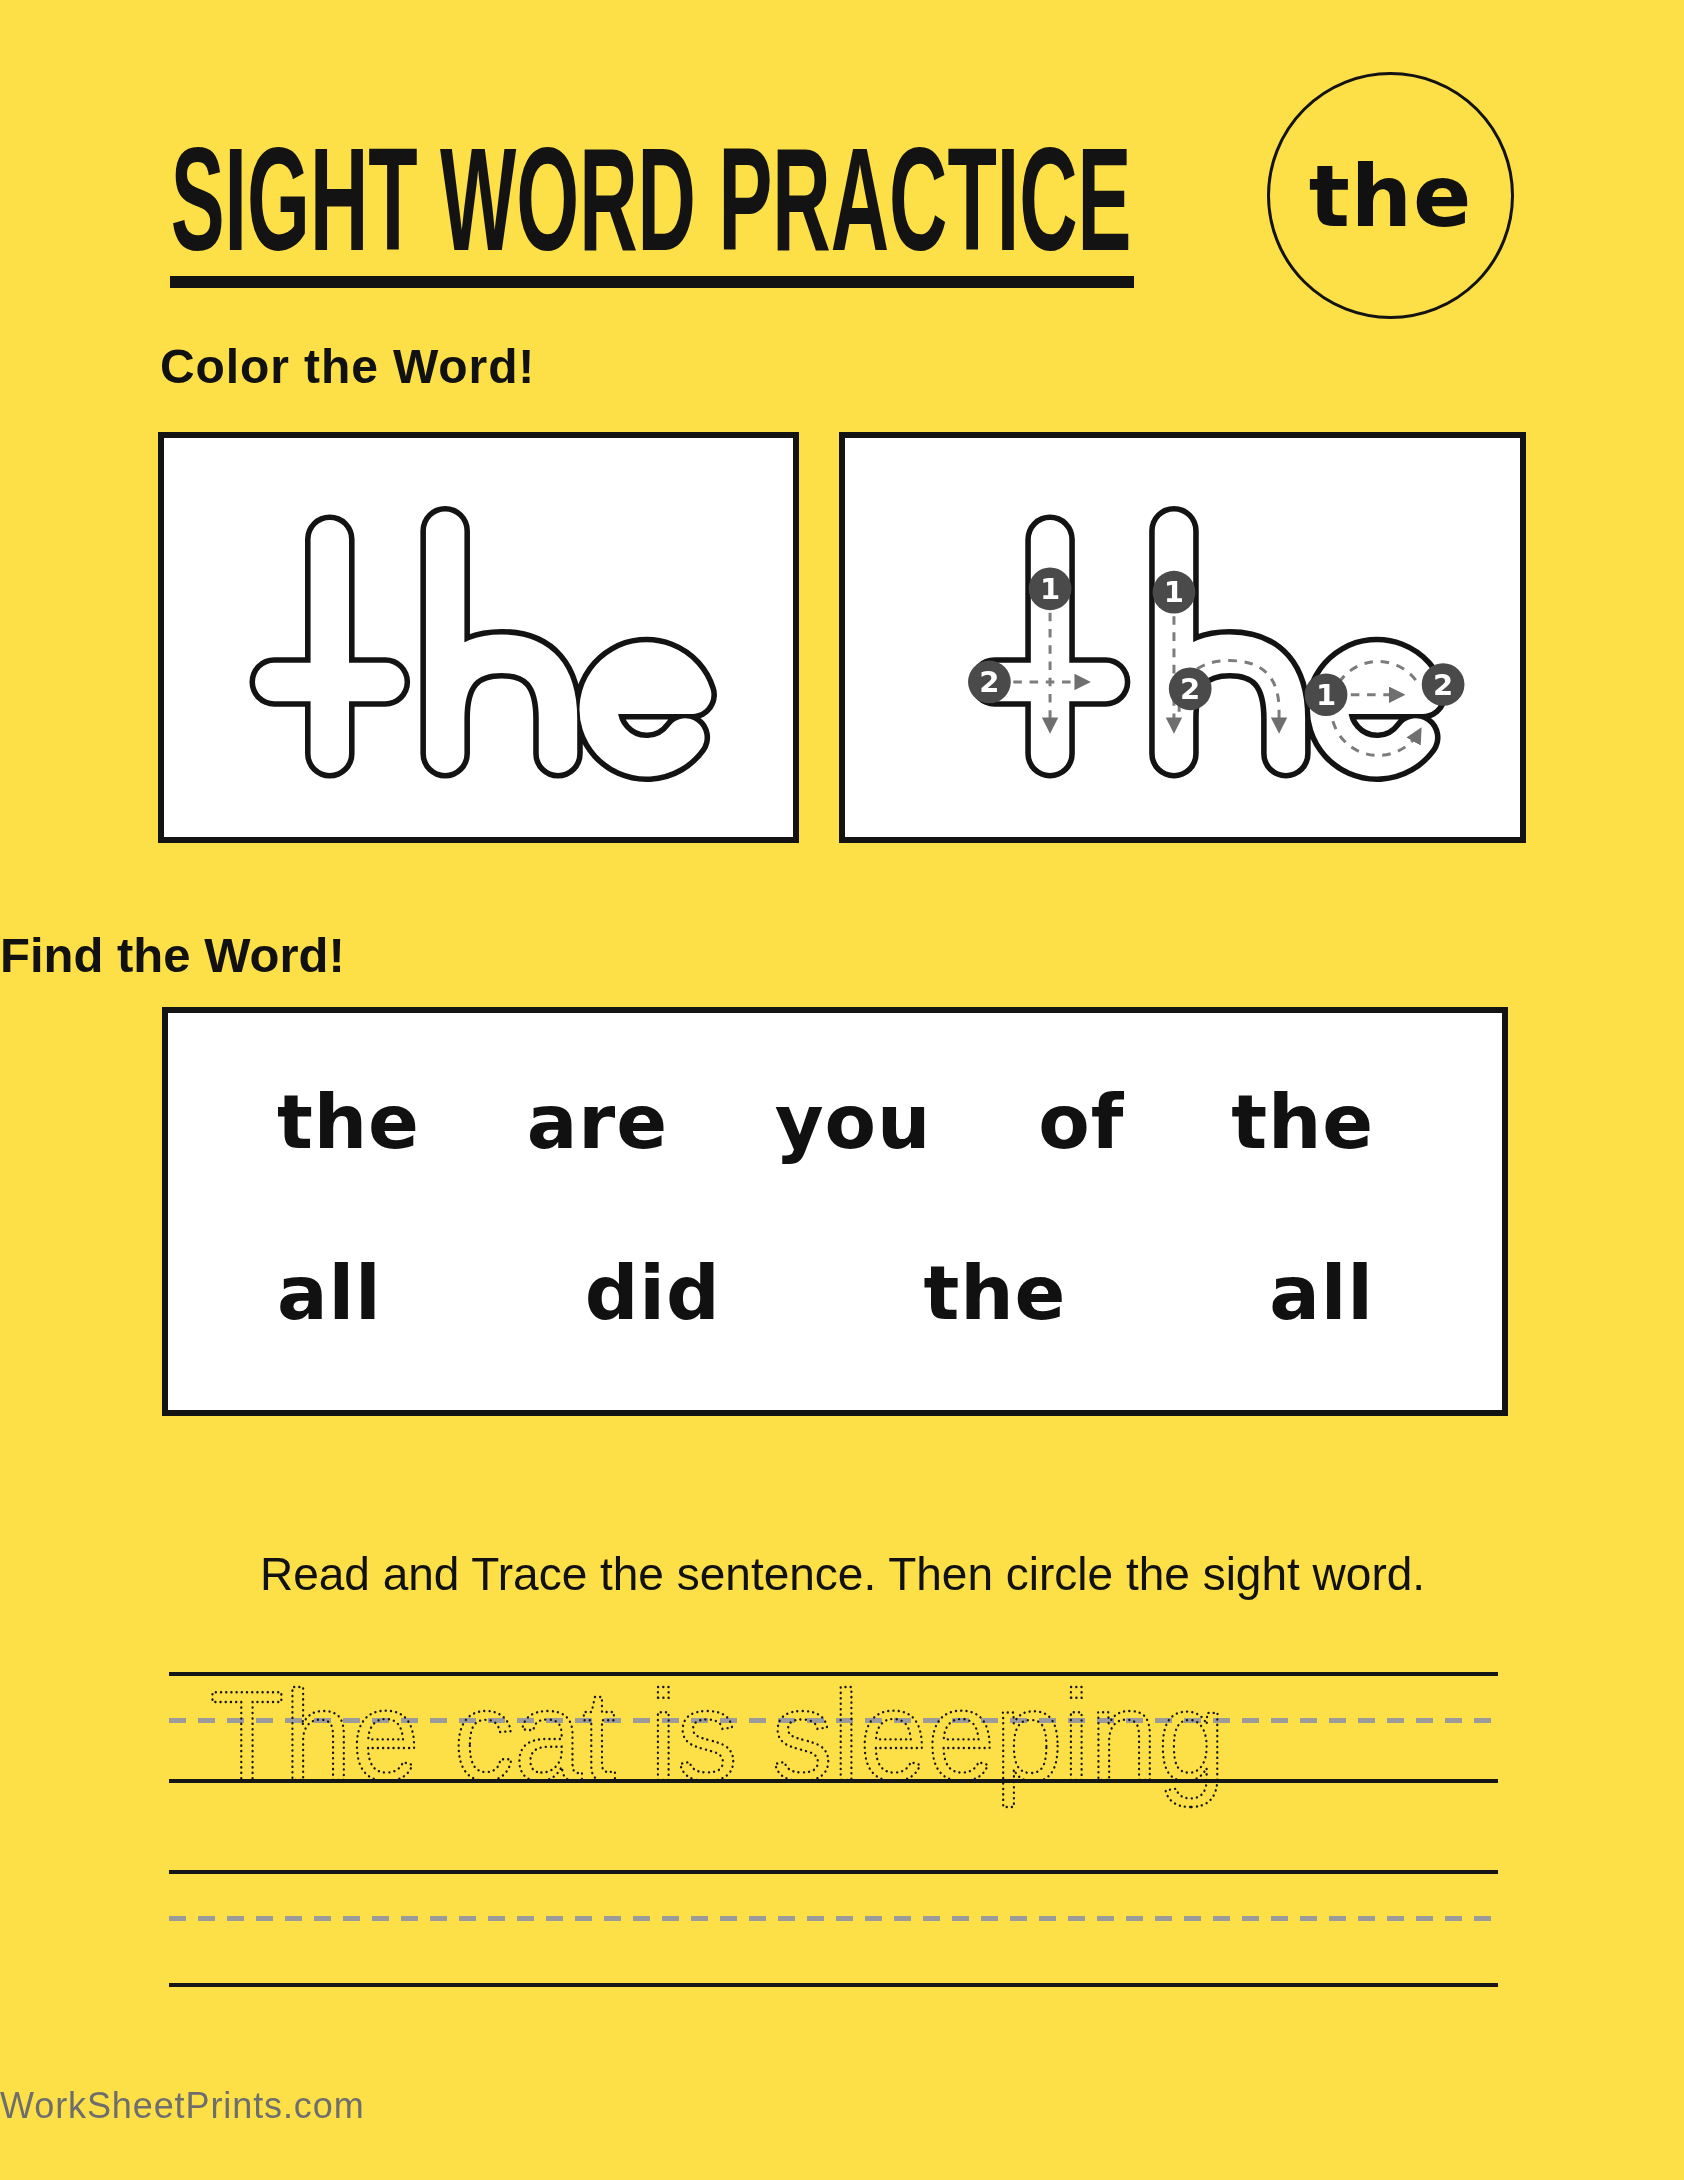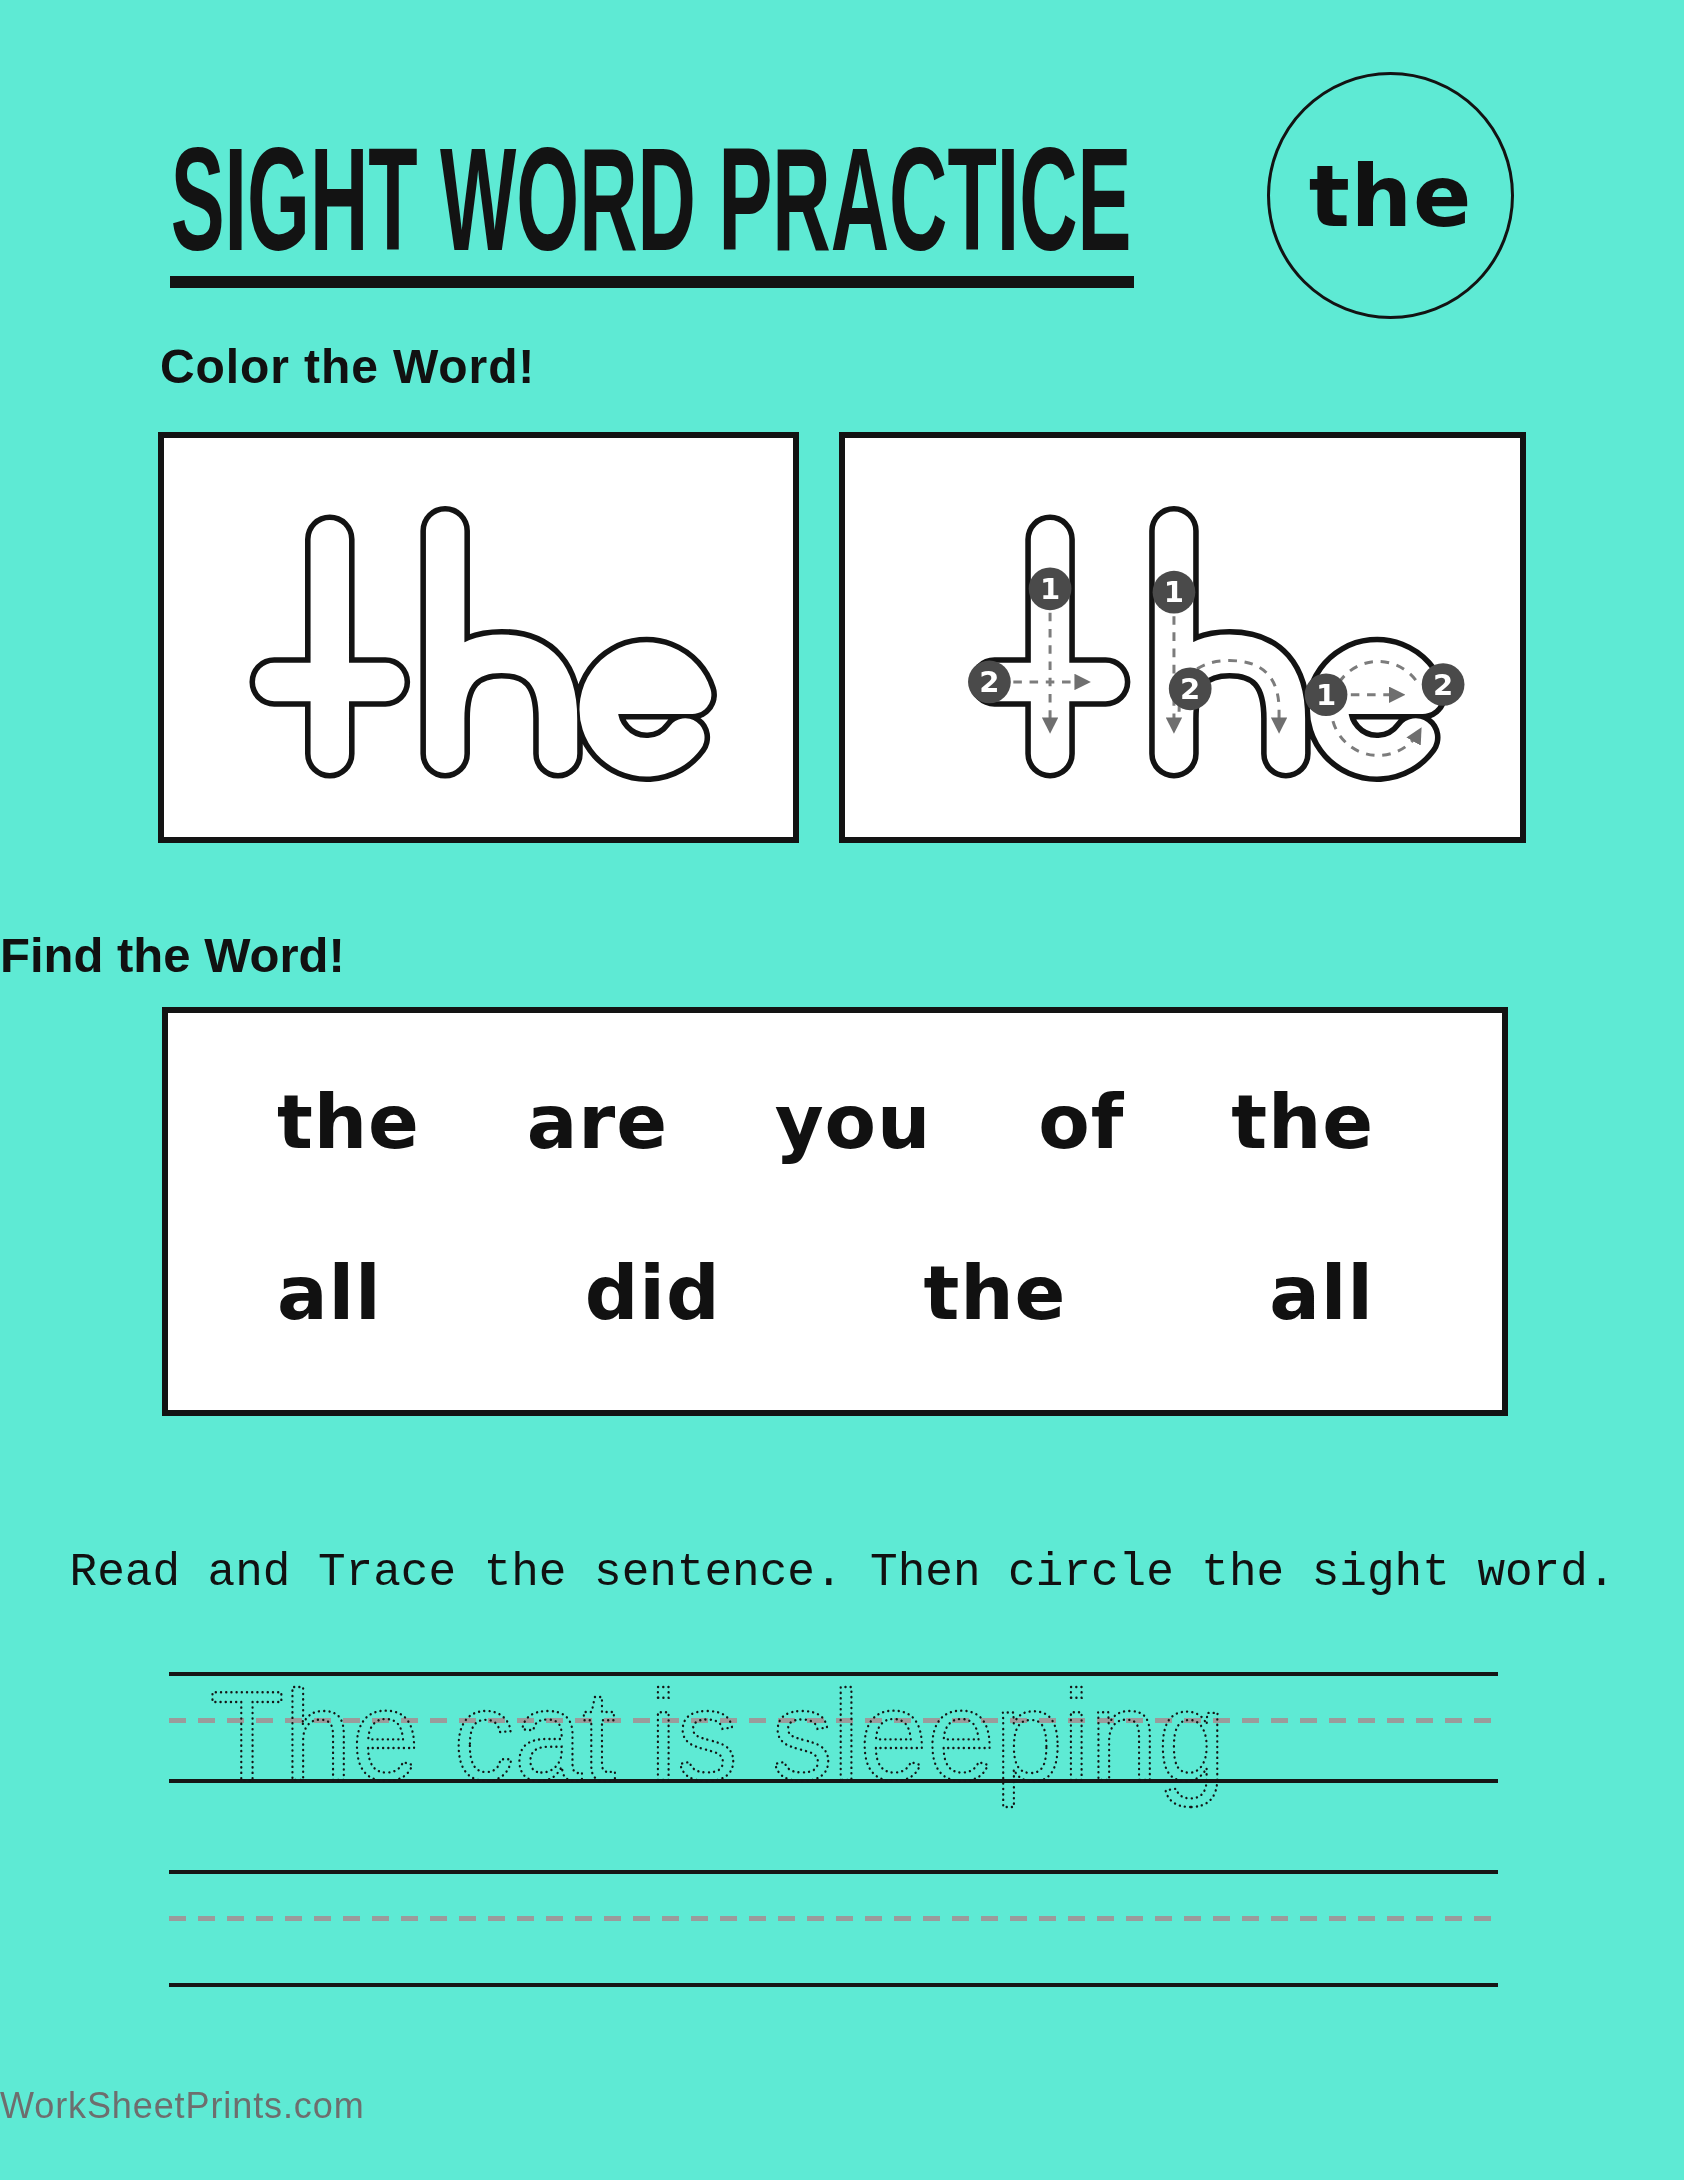--- a/index.html
+++ b/index.html
@@ -1,17 +1,17 @@
 <!DOCTYPE html>
 <html style="font-size:13.6px"><head>
 <meta charset="utf-8">
 <style>
   html,body{margin:0;padding:0;background:#e8e8e8;}
   .page{
-    position:relative;width:1685px;height:2181px;background:#5eead4;
+    position:relative;width:1685px;height:2181px;background:#fde047;
     font-family:"DejaVu Sans","Liberation Sans",sans-serif;color:#111;
     overflow:hidden;margin:0 auto;
   }
   
   .title-svg{position:absolute;left:169px;top:126px;}
   .title-svg text{fill:#131313;font-family:"Liberation Sans","DejaVu Sans",sans-serif;font-weight:bold;}
   .title-underline{position:absolute;left:170px;top:276px;width:964px;height:12px;background:#131313;}
   .badge{
     position:absolute;left:1267px;top:72px;width:247px;height:247px;border:3.4px solid #131313;
     border-radius:50%;display:flex;align-items:center;justify-content:center;box-sizing:border-box;
@@ -39,21 +39,21 @@
     font-family:"Liberation Sans","DejaVu Sans",sans-serif;}
   .find-box{
     left:162px;top:1007px;width:1346px;height:409px;
     display:flex;flex-direction:column;justify-content:space-around;
     padding:24px 128px 32px 109px;
   }
   .find-row{display:flex;justify-content:space-between;align-items:baseline;}
   .find-word{font-size:75px;font-weight:bold;letter-spacing:0.9px;}
   
   .instruction{position:absolute;left:0;top:1547px;width:100%;text-align:center;font-size:46px;font-weight:500;
-    font-family:Liberation Mono, monospace;letter-spacing:0px;}
+    font-family:Liberation Sans, sans-serif;letter-spacing:0px;}
   .guide{position:absolute;left:169px;width:1329px;}
   .guide-1{top:1652px;height:204px;}
   .guide-2{top:1850px;height:145px;}
   .gl{position:absolute;left:0;width:100%;}
   .gl.solid{height:4.3px;background:#161616;}
   .gl.dashed{height:5.1px;background:repeating-linear-gradient(90deg,#9b9b9b 0 17px,transparent 17px 29px);}
   .g1-top{top:19.6px;} .g1-mid{top:66px;} .g1-bot{top:127px;}
   .g2-top{top:19.6px;} .g2-mid{top:66px;} .g2-bot{top:133px;}
   .sentence-svg{position:absolute;left:38px;top:0;}
   .sentence-svg text{

